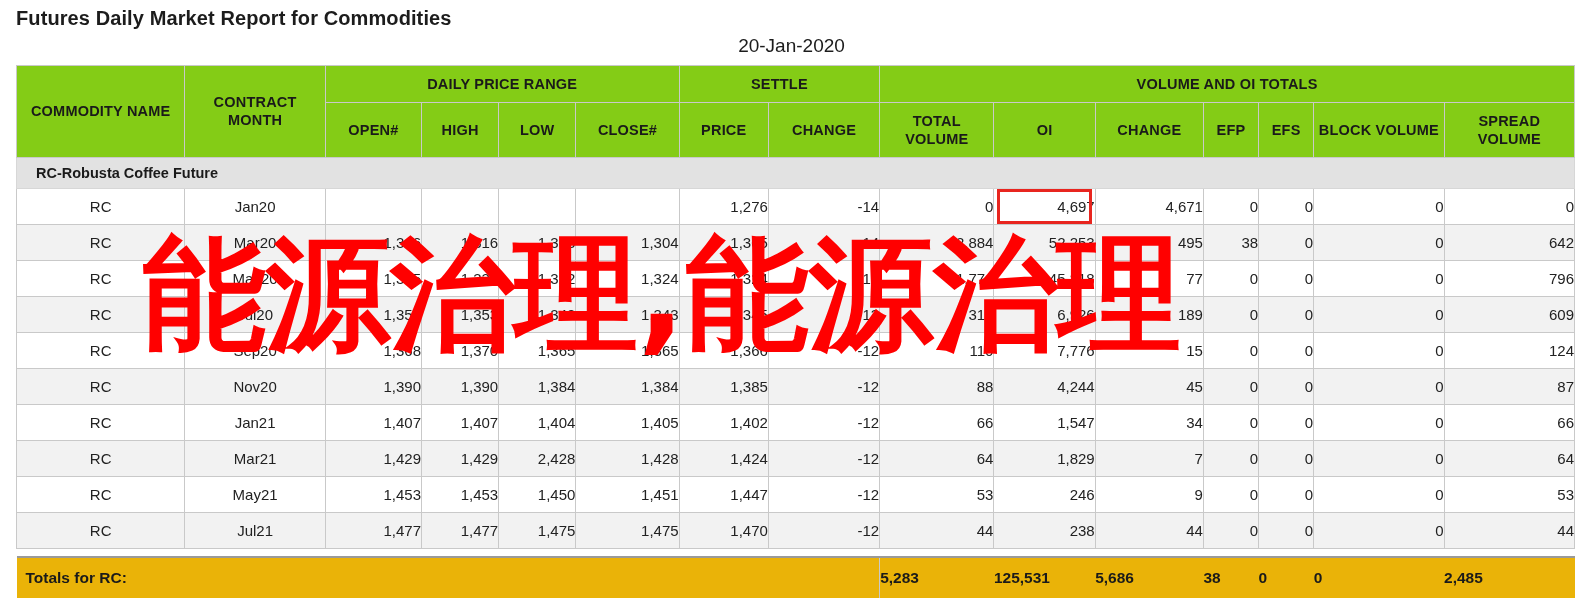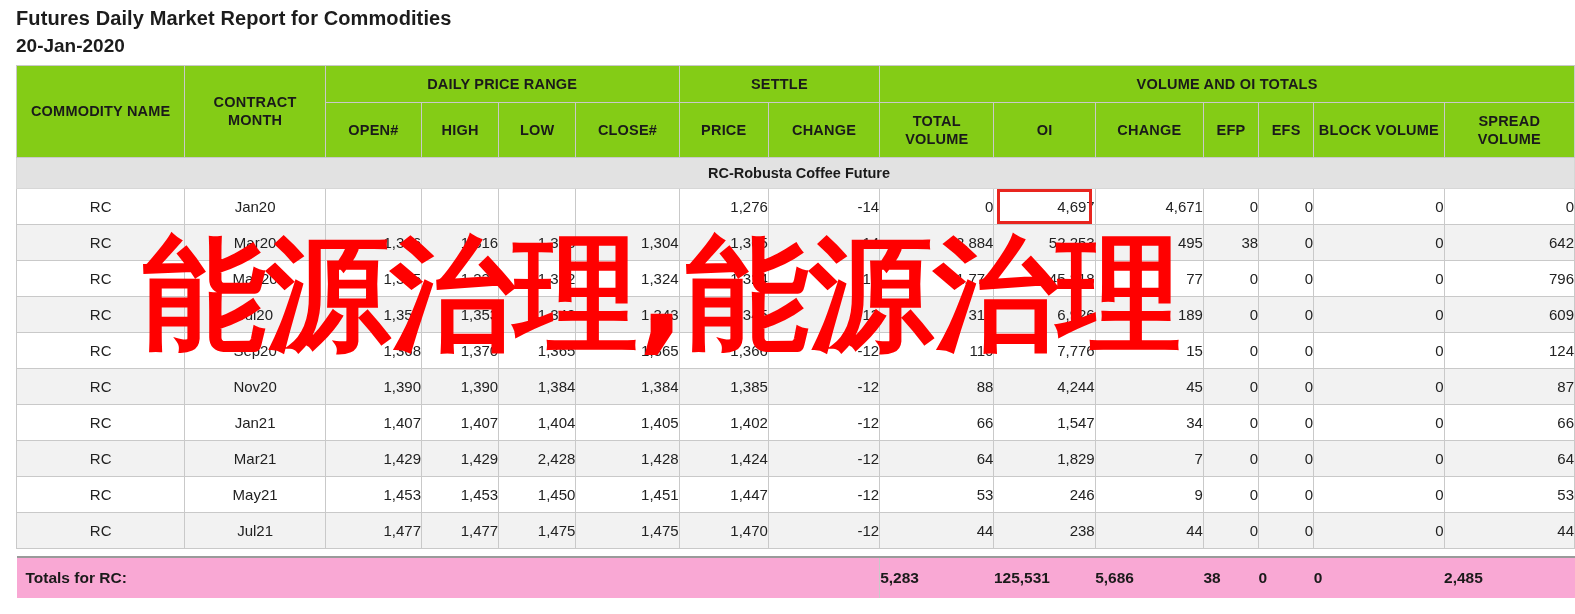--- a/index.html
+++ b/index.html
@@ -27,24 +27,25 @@
   .report-title {
     font-size: 20px;
     font-weight: bold;
     color: #1c1c1c;
     letter-spacing: 0.1px;
     padding: 5px 0 0 8px;
     line-height: 1.35;
   }
   .report-date {
     font-size: 19px;
-    font-weight: bold;
+    font-weight: normal;
     color: #1c1c1c;
     padding: 2px 0 6px 8px;
     line-height: 1.3;
+    text-align: center;
   }
 
   table.report {
     border-collapse: collapse;
     width: 1559px;
     table-layout: fixed;
     margin-left: 8px;
     font-size: 15px;
   }
 
@@ -101,29 +102,29 @@
     text-align: center;
   }
   td.blank {
     text-align: center;
   }
 
   tr.group-row td {
     background: #e2e2e2;
     font-weight: bold;
     font-size: 14.5px;
-    text-align: center;
-    padding-left: 7px;
+    text-align: left;
+    padding-left: 19px;
     height: 30px;
     color: #1a1a1a;
     border: 1px solid #d7d7d7;
   }
 
   tr.totals-row td {
-    background: #f9a8d4;
+    background: #eab308;
     font-weight: bold;
     font-size: 15.5px;
     height: 40px;
     border-top: 2px solid #9a9a9a;
     border-bottom: none;
     border-left: none;
     border-right: none;
     color: #1a1a1a;
   }
   tr.totals-row td.label {

